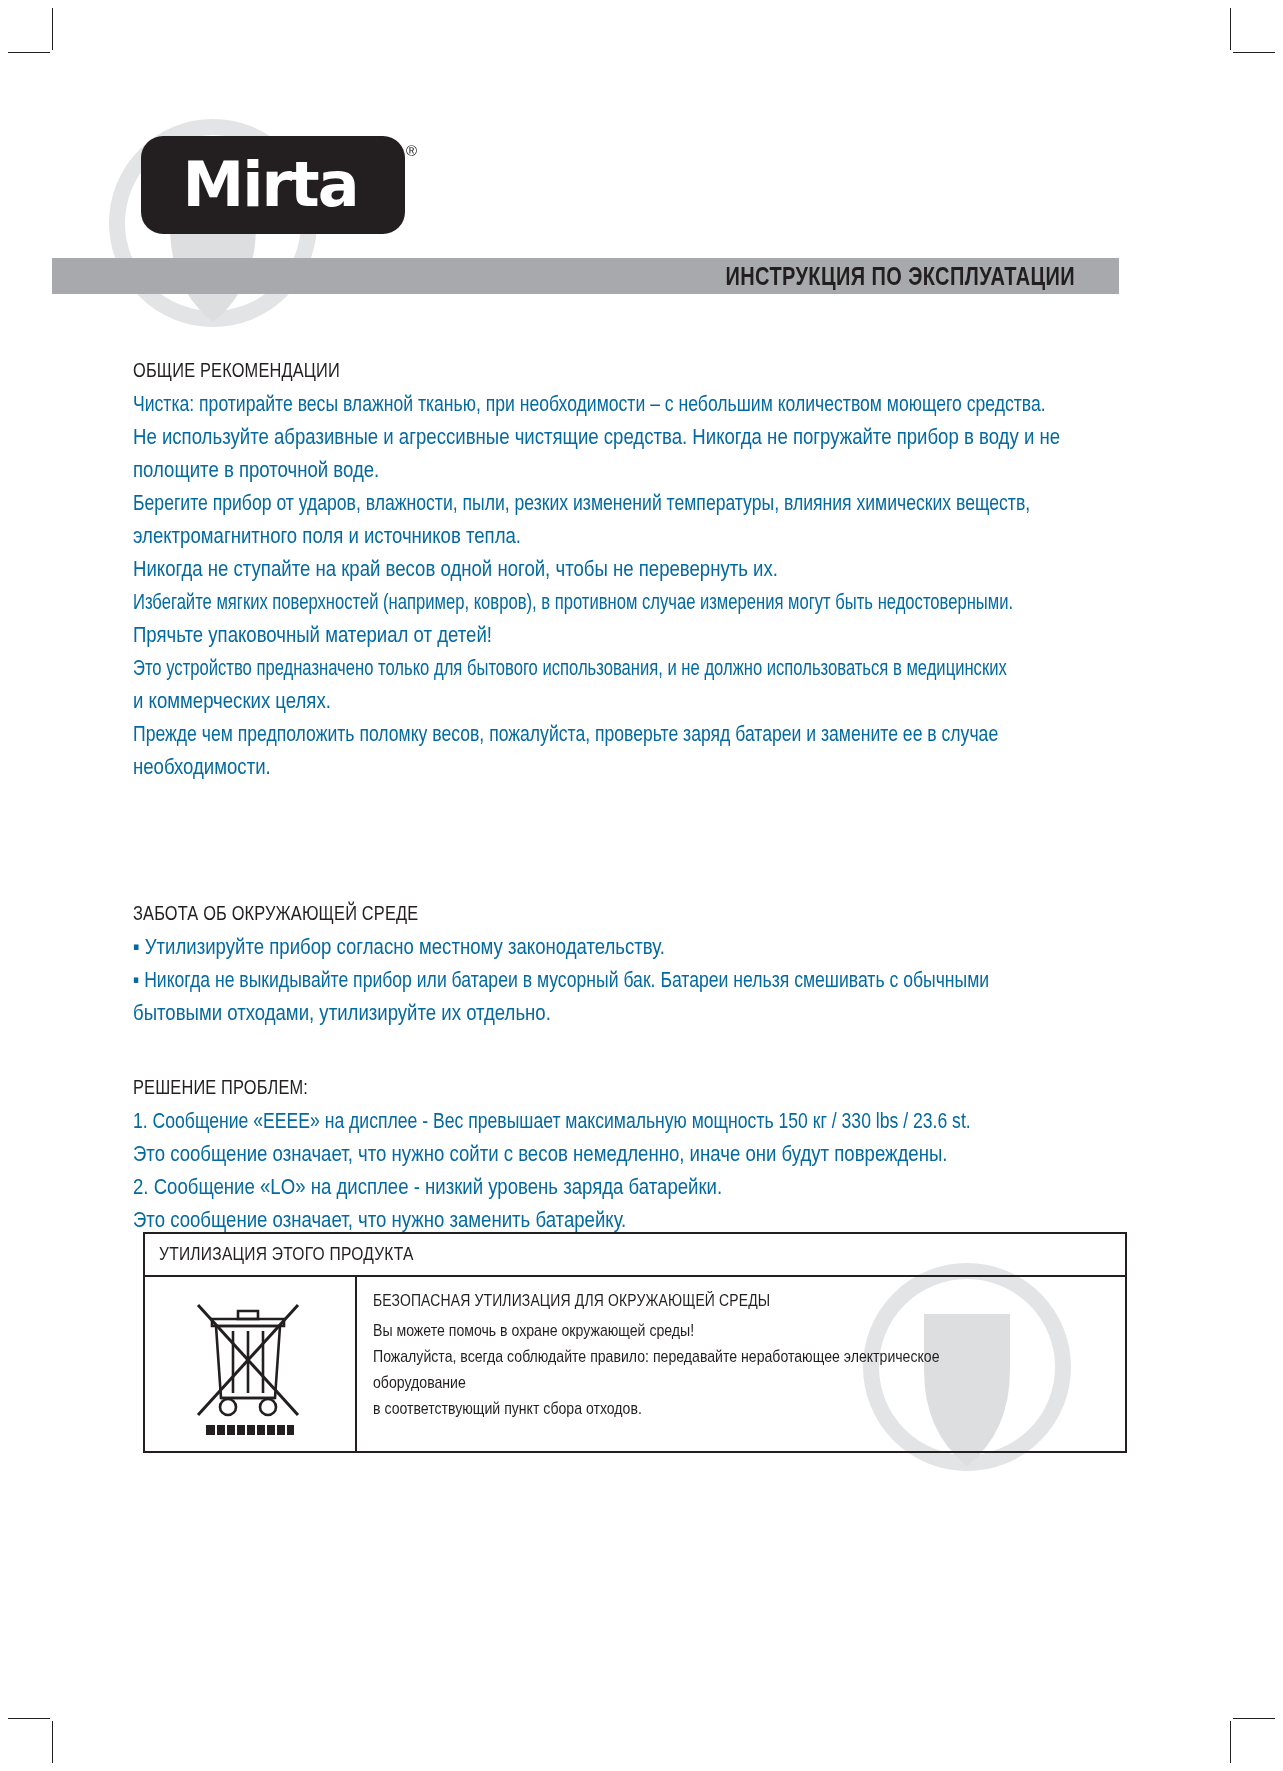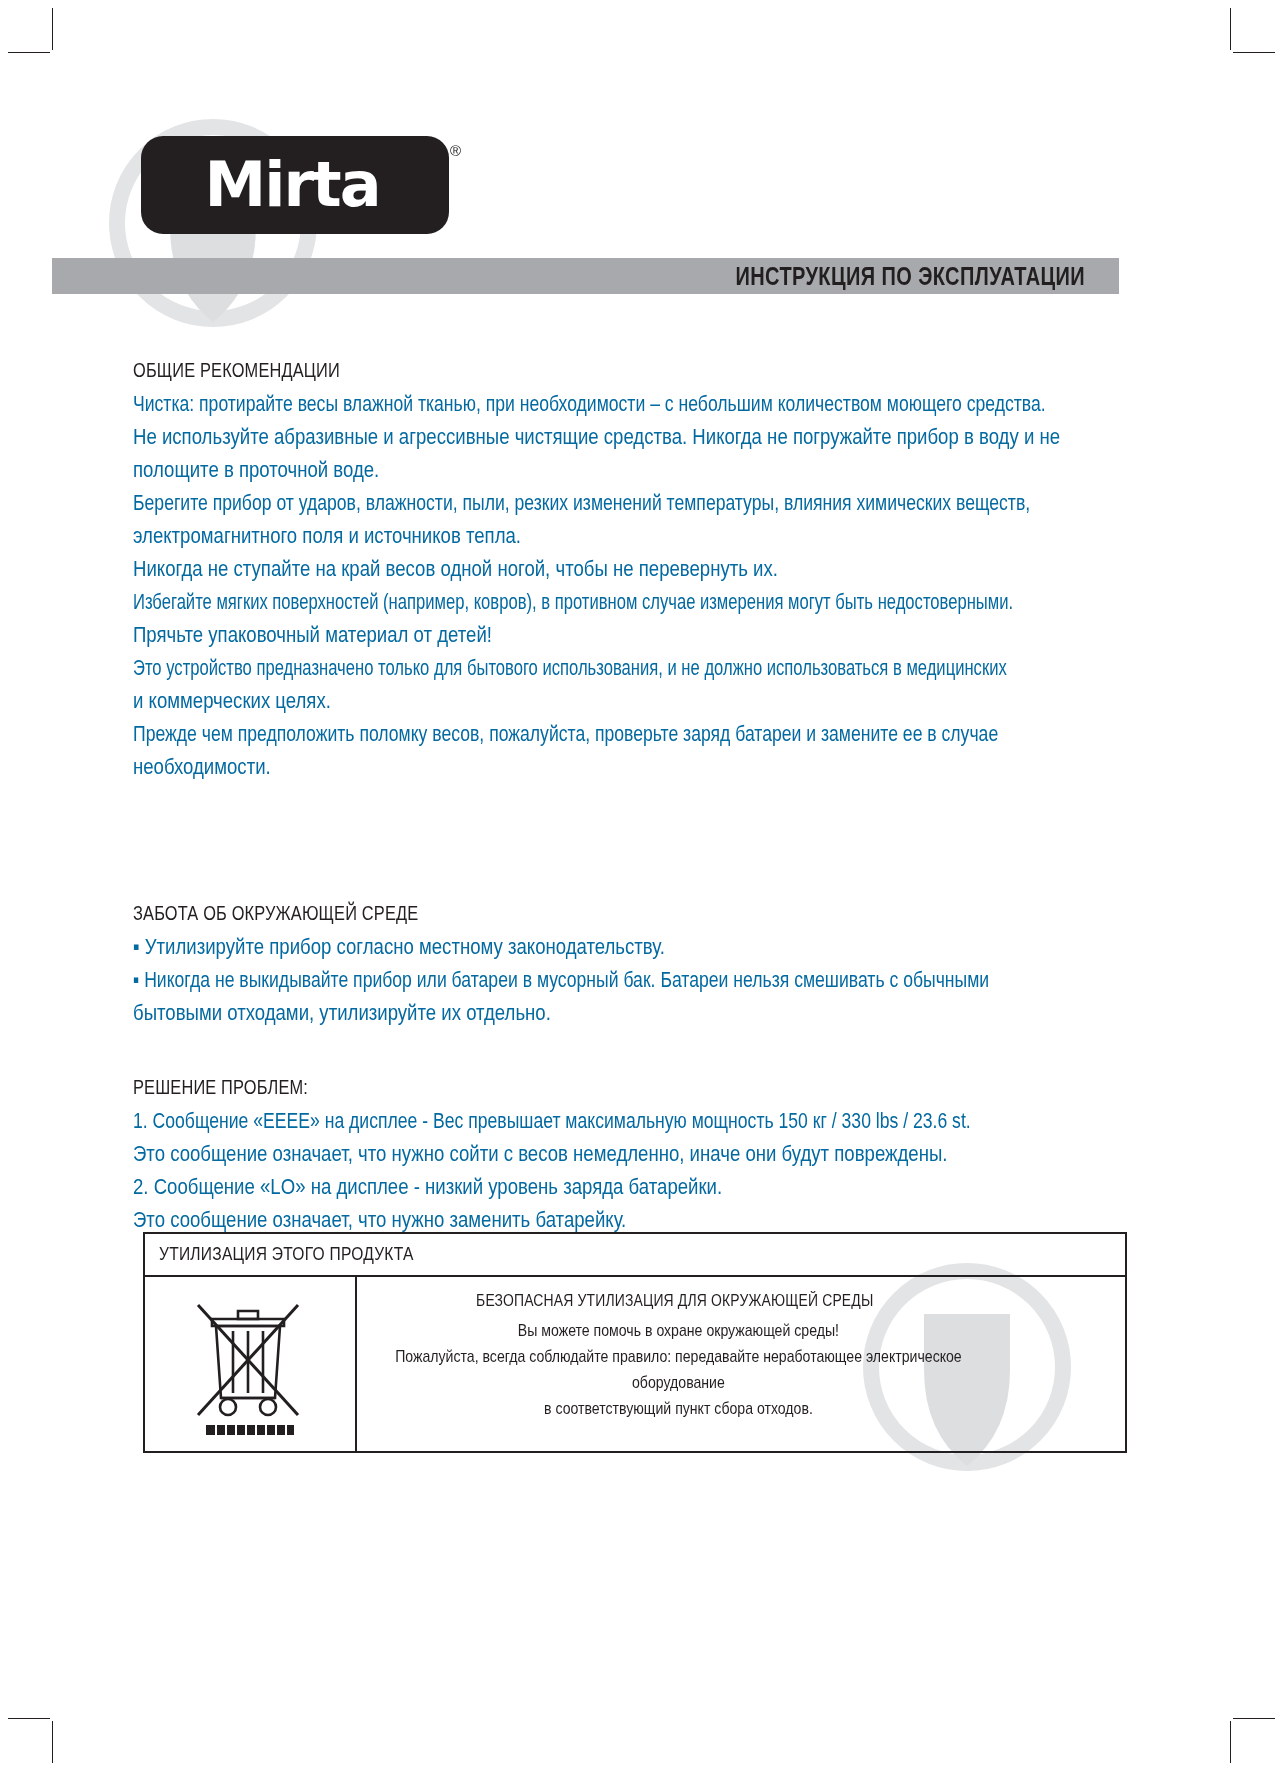--- a/index.html
+++ b/index.html
@@ -40,21 +40,21 @@
     opacity: 1;
   }
   .wm-top  { left: 108px;  top: 118px; }
   .wm-bot  { left: 862px;  top: 1262px; }
 
   
   .logo-wrap {
     position: absolute;
     left: 141px;
     top: 136px;
-    width: 308px;
+    width: 264px;
     height: 98px;
     background: #231f20;
     border-radius: 22px;
     display: flex;
     align-items: center;
     justify-content: center;
   }
   .logo-text {
     position: relative;
     color: #ffffff;
@@ -78,21 +78,21 @@
     position: absolute;
     left: 52px;
     top: 258px;
     width: 1067px;
     height: 36px;
     background: #a7a9ac;
     display: flex;
     align-items: center;
     justify-content: flex-end;
     box-sizing: border-box;
-    padding-right: 34px;
+    padding-right: 44px;
   }
   .header-title {
     font-family: "Liberation Sans Narrow", "Liberation Sans", sans-serif;
     font-weight: bold;
     font-size: 25px;
     color: #231f20;
     letter-spacing: 0.5px;
     transform: scaleX(0.80);
     transform-origin: right center;
     white-space: nowrap;
@@ -168,21 +168,20 @@
     display: flex;
     align-items: center;
     justify-content: center;
     padding: 14px 0 10px 0;
     box-sizing: border-box;
   }
   .disposal-text-cell {
     flex: 1;
     padding: 14px 16px 4px 16px;
     box-sizing: border-box;
-    text-align: center;
   }
   .d-title {
     font-family: "Liberation Sans Narrow", "Liberation Sans", sans-serif;
     font-size: 17px;
     letter-spacing: 0.2px;
     display: block;
     transform: scaleX(0.82);
     transform-origin: left center;
     white-space: nowrap;
     margin-bottom: 7px;

